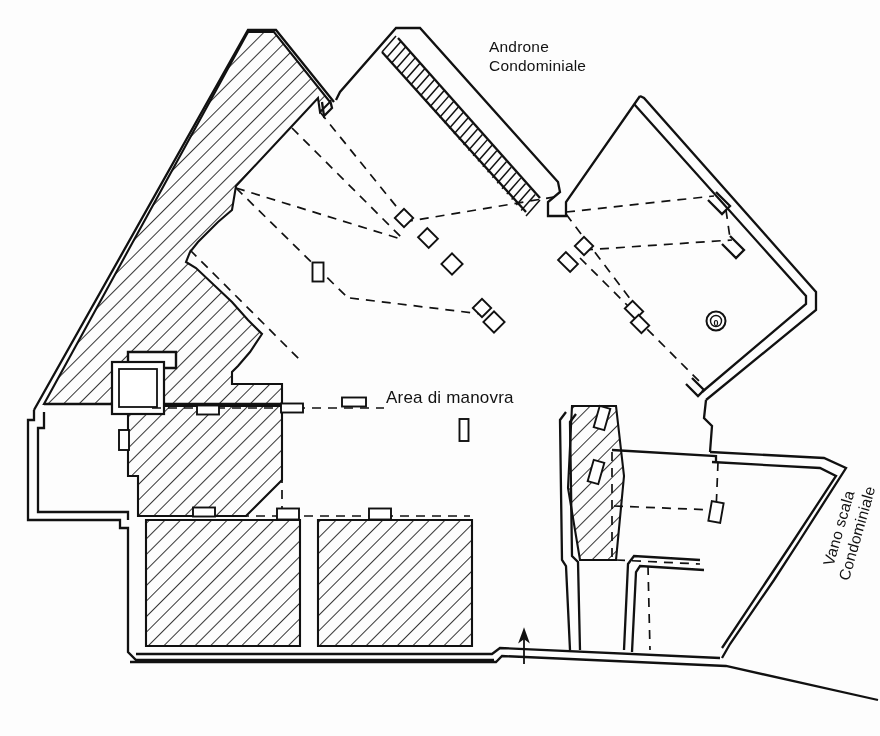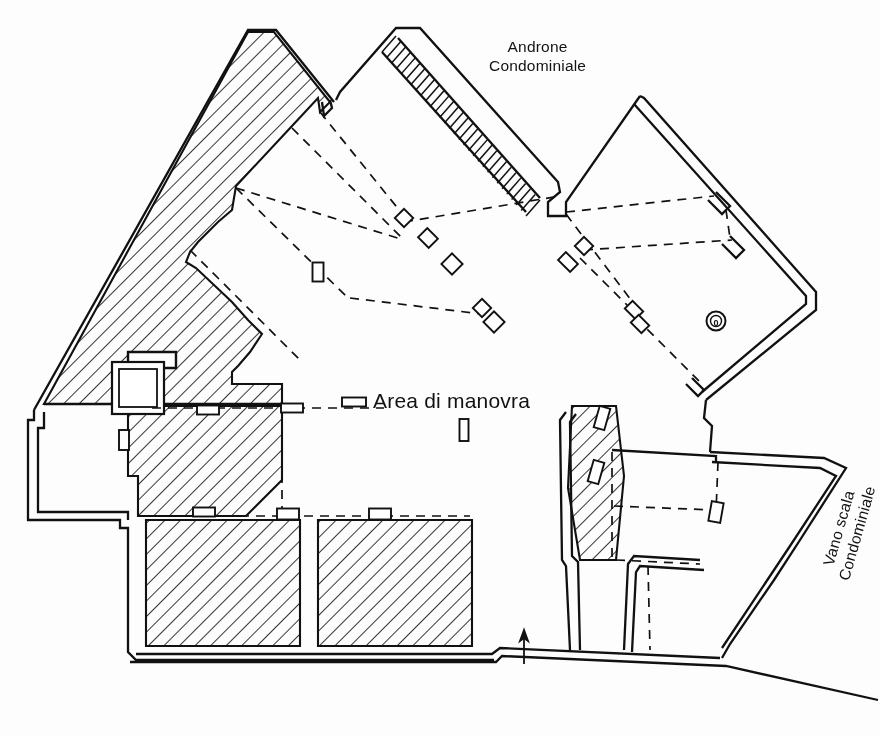--- a/index.html
+++ b/index.html
@@ -32,26 +32,26 @@
     color: #121212;
     font-family: "Liberation Sans", sans-serif;
     white-space: pre;
     line-height: 1.22;
     letter-spacing: 0.2px;
   }
   #label-androne {
     left: 489px;
     top: 38px;
     font-size: 15.5px;
-    text-align: center;
+    text-align: left;
   }
   #label-area {
-    left: 373px;
+    left: 386px;
     top: 388px;
-    font-size: 21px;
+    font-size: 17px;
   }
   #label-vano {
     left: 800px;
     top: 512px;
     font-size: 15.5px;
     text-align: center;
     transform: rotate(-74deg);
     transform-origin: 50% 50%;
   }
 </style>

